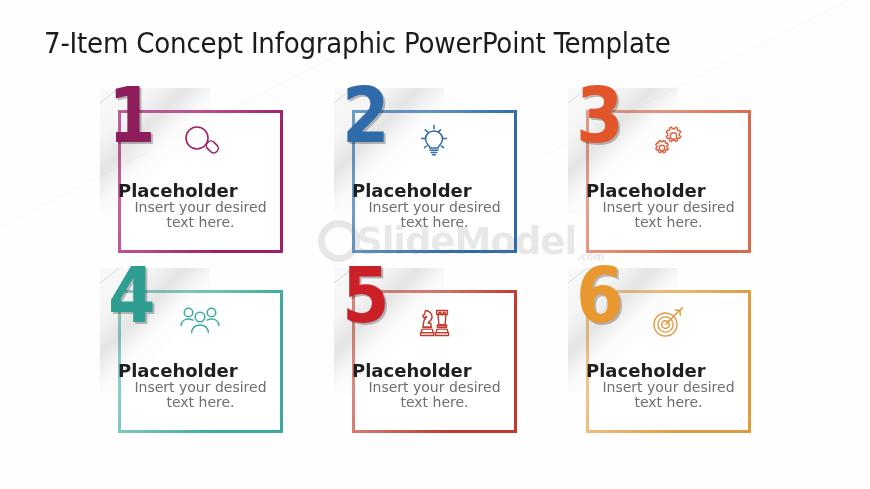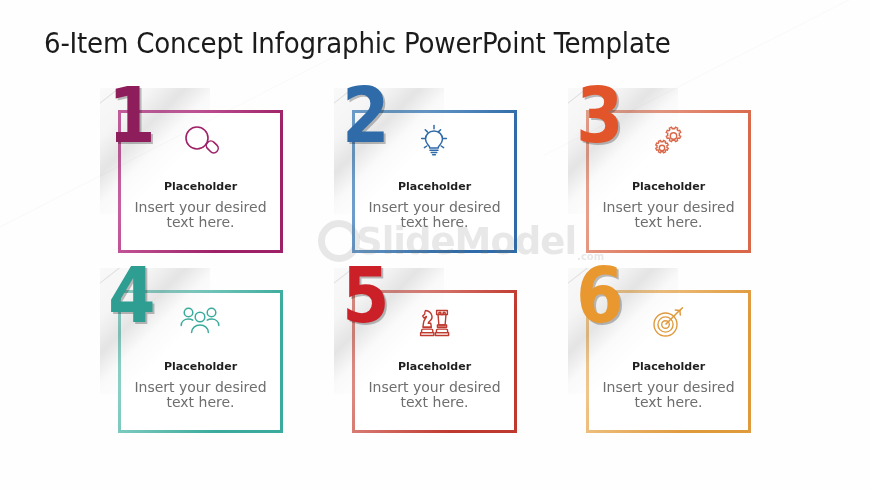--- a/index.html
+++ b/index.html
@@ -133,22 +133,21 @@
   .icon-wrap svg {
     display: inline-block;
   }
 
   
   .ph-title {
     position: absolute;
     left: 18px;
     top: 92px;
     width: 165px;
-    text-align: center;
-    font-size: 11px;
+    font-size: 18px;
     font-weight: 700;
     color: #1f1f1f;
     z-index: 4;
     font-family: "DejaVu Sans", sans-serif;
   }
   .ph-body {
     position: absolute;
     left: 18px;
     top: 112px;
     width: 165px;
@@ -209,21 +208,21 @@
   }
 </style>
 </head>
 <body>
 
 <div id="slide">
 
   <div class="page-streak" style="left:-60px; top:150px; width:420px; height:1px; transform:rotate(-27deg);"></div>
   <div class="page-streak" style="left:520px; top:60px; width:420px; height:1px; transform:rotate(-27deg);"></div>
 
-  <div id="slide-title">6-Item Concept Infographic PowerPoint Template</div>
+  <div id="slide-title">7-Item Concept Infographic PowerPoint Template</div>
 
   <div id="cards">
 
     <div class="card c0">
       <div class="frame" style="border-image: linear-gradient(118deg, rgb(200, 95, 160) 0%, rgb(200, 95, 160) 22%, rgb(158, 33, 103) 72%, rgb(158, 33, 103) 100%) 1 / 1 / 0 stretch; border-color: rgb(158, 33, 103);"></div>
       <div class="fold">
         <div class="fold-band"></div>
         <div class="fold-line"></div>
       </div>
       <div class="num" style="color: rgb(142, 29, 92); text-shadow: rgba(0, 0, 0, 0.25) 2px 2px 0px;">1</div>

